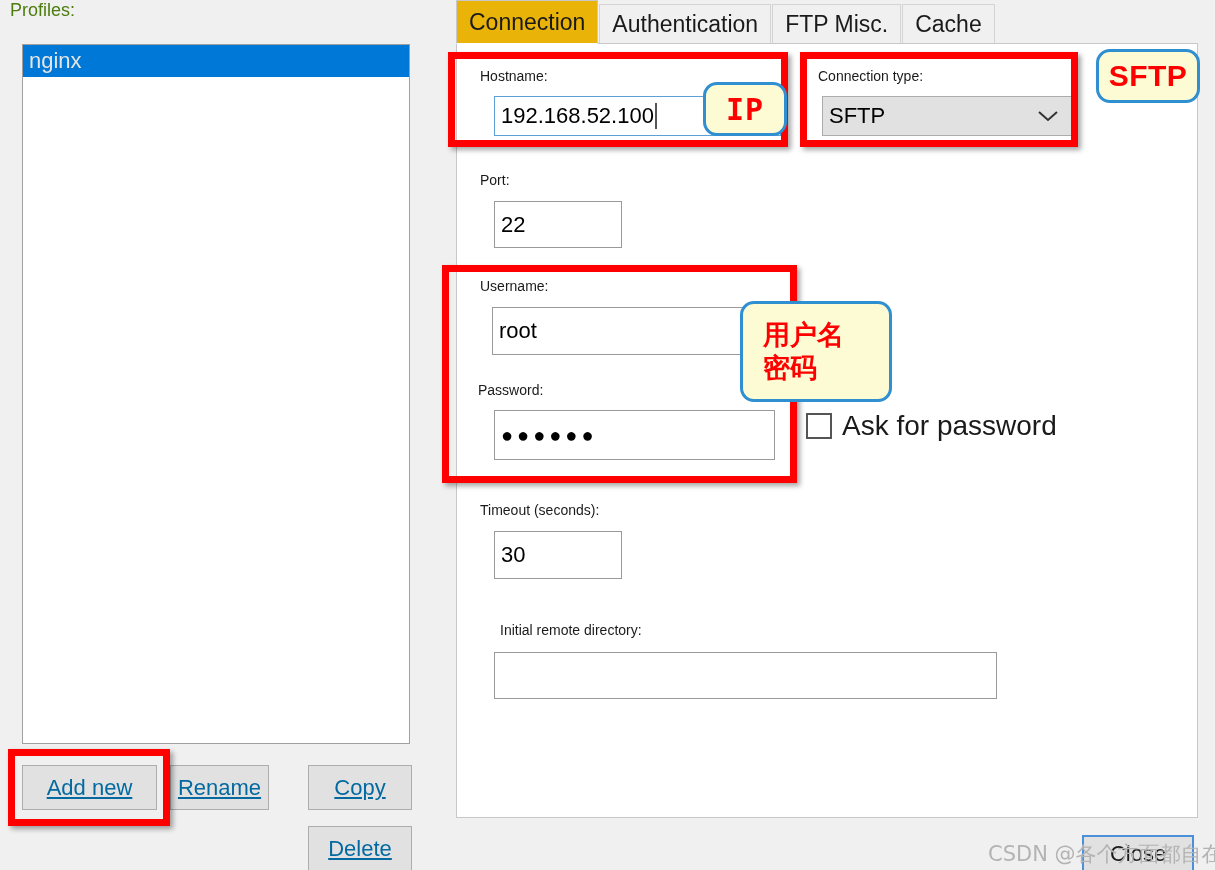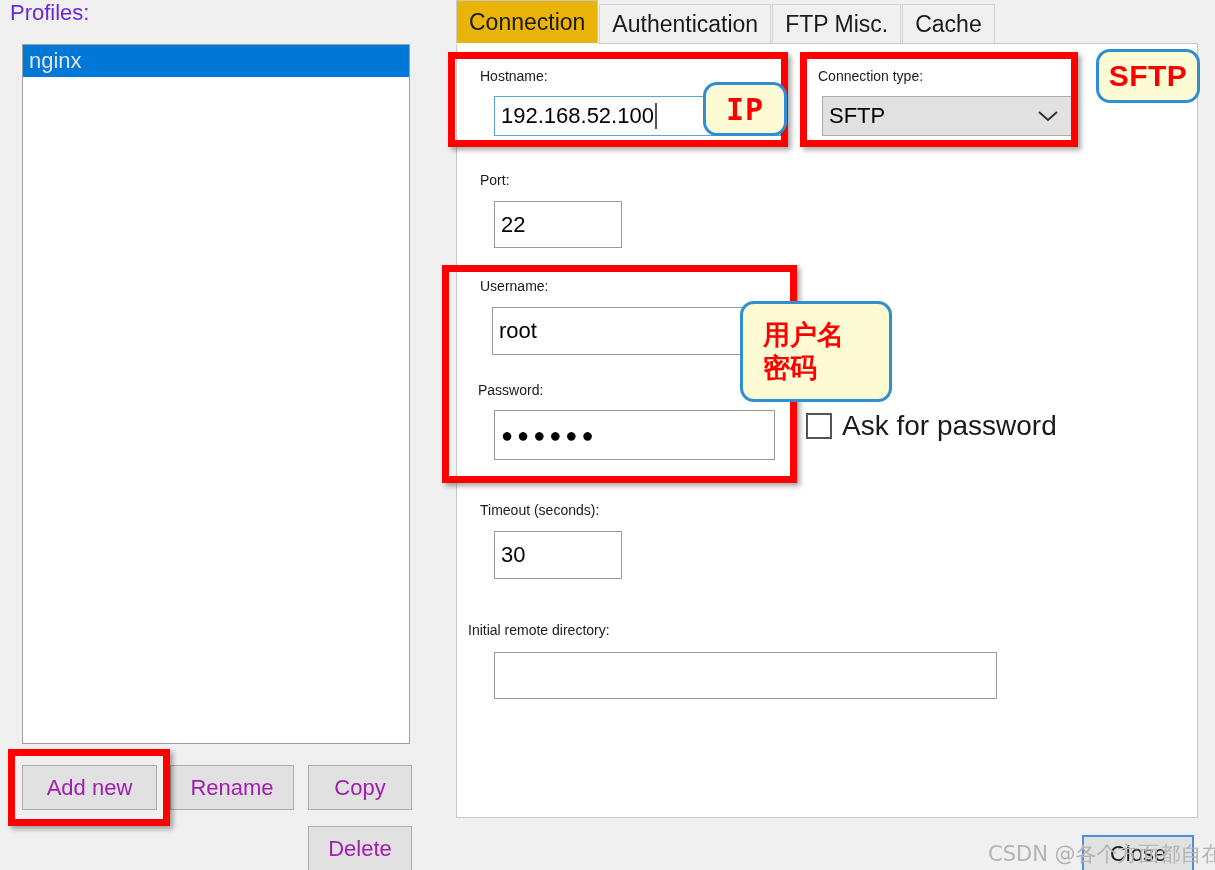--- a/index.html
+++ b/index.html
@@ -19,22 +19,22 @@
   
   #left-panel {
     position: absolute;
     left: 0; top: 0;
     width: 440px; height: 870px;
     background: #f0f0f0;
   }
   #profiles-label {
     position: absolute;
     left: 10px; top: 0px;
-    font-size: 22px;
-    color: #6d28d9;
+    font-size: 18px;
+    color: #4d7c0f;
     letter-spacing: 0px;
   }
   #profiles-listbox {
     position: absolute;
     left: 22px; top: 44px;
     width: 388px; height: 700px;
     background: #ffffff;
     border: 1px solid #a0a0a0;
     box-sizing: border-box;
     overflow: hidden;
@@ -53,30 +53,31 @@
   }
 
   
   .win-btn {
     position: absolute;
     background: #e1e1e1;
     border: 1px solid #adadad;
     box-sizing: border-box;
     font-family: "Liberation Sans", sans-serif;
     font-size: 22px;
-    color: #a21caf;
+    color: #0369a1;
     text-align: center;
     line-height: 1;
     display: flex;
     align-items: center;
     justify-content: center;
     padding: 0;
+    text-decoration: underline;
   }
   #btn-add-new { left: 22px; top: 765px; width: 135px; height: 45px; }
-  #btn-rename  { left: 170px; top: 765px; width: 124px; height: 45px; }
+  #btn-rename  { left: 170px; top: 765px; width: 99px; height: 45px; }
   #btn-copy    { left: 308px; top: 765px; width: 104px; height: 45px; }
   #btn-delete  { left: 308px; top: 826px; width: 104px; height: 45px; }
 
   
   #right-panel {
     position: absolute;
     left: 440px; top: 0;
     width: 775px; height: 870px;
     background: #f0f0f0;
   }
@@ -202,21 +203,21 @@
   }
   #chk-ask-label {
     margin-left: 10px;
     font-size: 28px;
     color: #1a1a1a;
   }
 
   #lbl-timeout { left: 480px; top: 502px; }
   #inp-timeout { left: 494px; top: 531px; width: 128px; height: 48px; }
 
-  #lbl-initdir { left: 468px; top: 622px; }
+  #lbl-initdir { left: 500px; top: 622px; }
   #inp-initdir { left: 494px; top: 652px; width: 503px; height: 47px; }
 
   
   #btn-close {
     position: absolute;
     left: 1082px; top: 835px;
     width: 112px; height: 38px;
     background: #e1e1e1;
     border: 2px solid #4a90d9;
     box-sizing: border-box;

